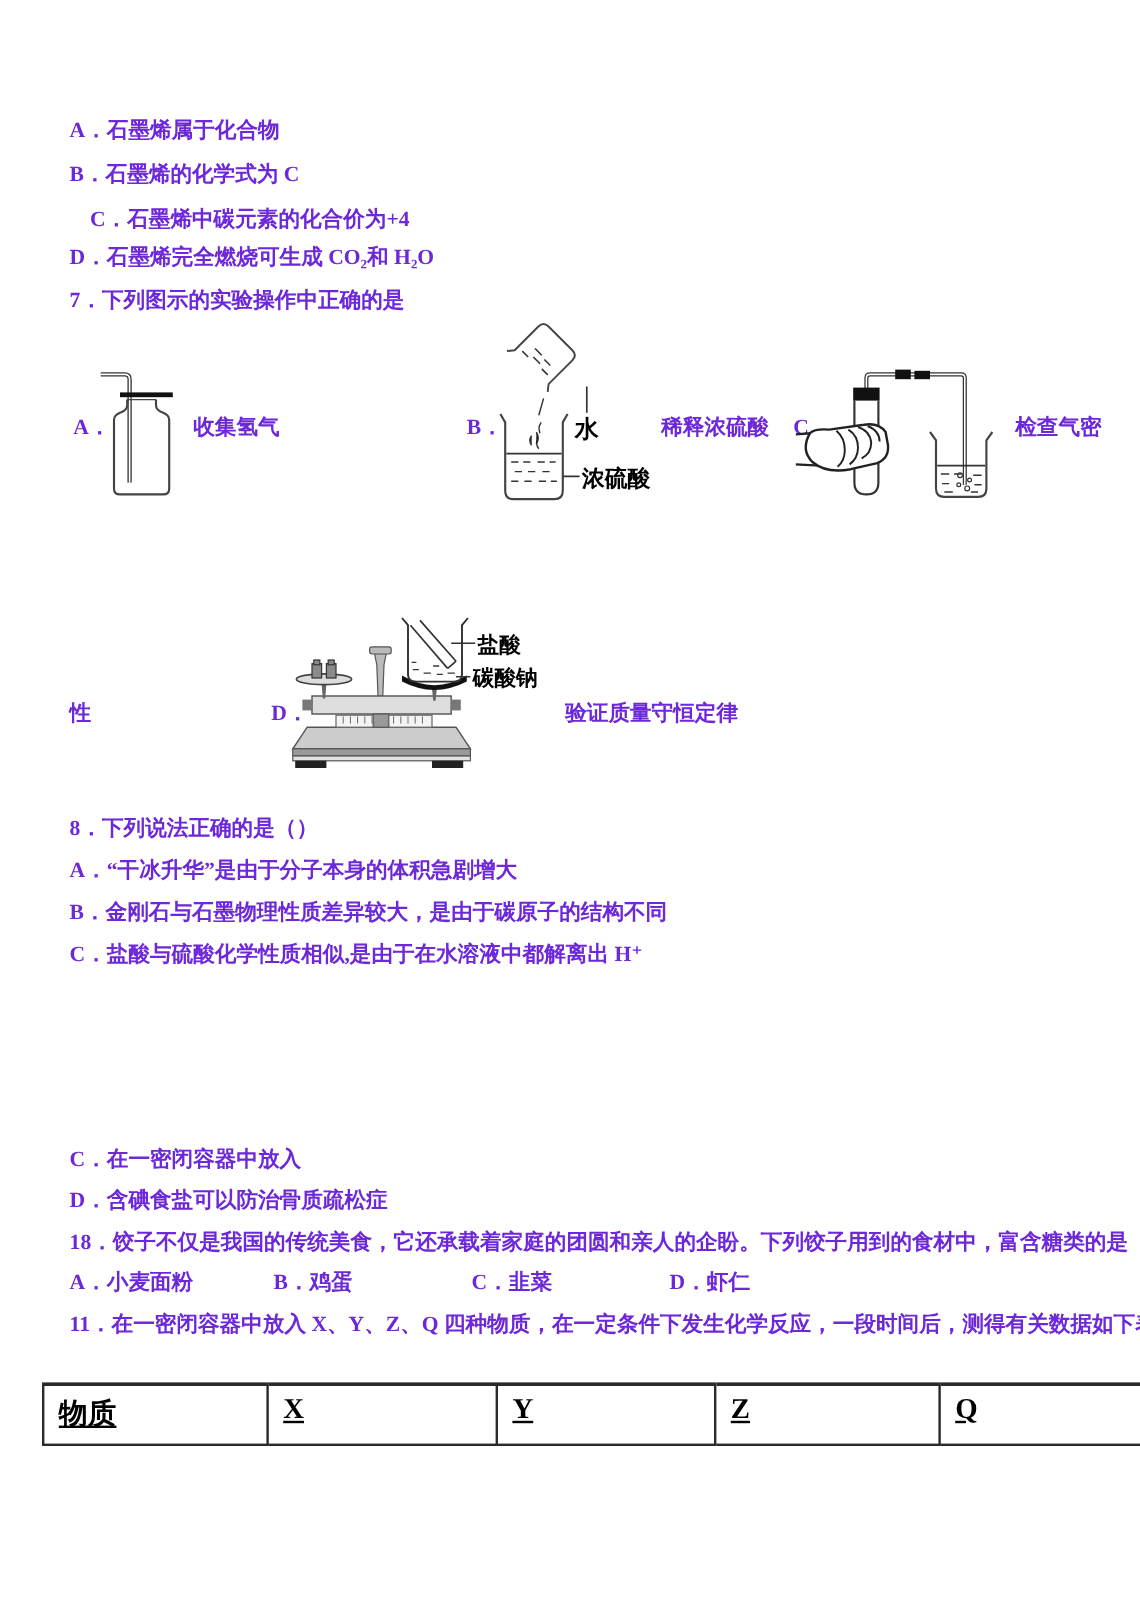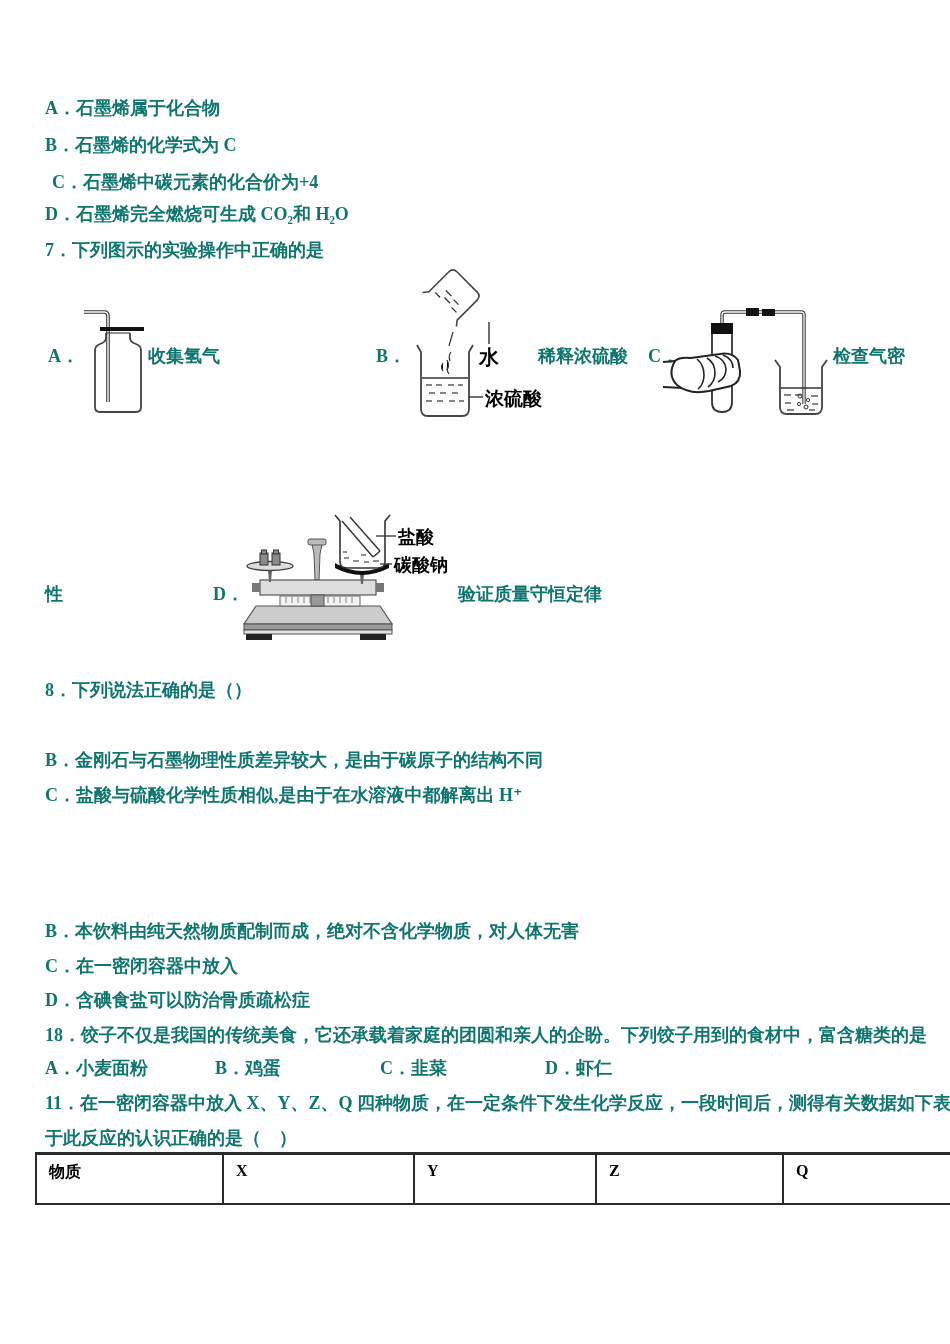--- a/index.html
+++ b/index.html
@@ -10,53 +10,55 @@
     font-family:"Liberation Serif","DejaVu Serif",serif;
     color:#000;
     overflow:hidden;
   }
   .line{
     position:absolute;
     white-space:nowrap;
     font-weight:bold;
     font-size:18px;
     line-height:22px;
-    color:#0f766e;
+    color:#6d28d9;
+    margin-left:13px;
   }
   .figsvg{position:absolute;}
   .svgtext{
     font-family:"Liberation Serif","DejaVu Serif",serif;
     font-weight:bold;
     fill:#000;
   }
   #qtable{
     position:absolute;
     left:35px;top:1152px;
     width:860px;height:53px;
     border-collapse:collapse;
     table-layout:fixed;
   }
   #qtable td{
     border:2px solid #2a2a2a;
     border-top:3px solid #2a2a2a;
     vertical-align:top;
     padding:7px 0 0 12px;
     font-weight:bold;
-    font-size:16px;
+    font-size:24px;
     font-family:"Liberation Serif","DejaVu Serif",serif;
+    text-decoration:underline;
   }
 </style>
 </head>
 <body>
 
 <div id="page">
 
   <div class="line" style="left:45px;top:97px">A．石墨烯属于化合物</div>
   <div class="line" style="left:45px;top:134px">B．石墨烯的化学式为 C</div>
-  <div class="line" style="left:52px;top:171px">C．石墨烯中碳元素的化合价为+4</div>
+  <div class="line" style="left:62px;top:171px">C．石墨烯中碳元素的化合价为+4</div>
   <div class="line" style="left:45px;top:203px">D．石墨烯完全燃烧可生成 CO₂和 H₂O</div>
 
   <div class="line" style="left:45px;top:239px">7．下列图示的实验操作中正确的是</div>
 
   <div class="line" style="left:48px;top:345px">A．</div>
   <svg class="figsvg" style="left:80px;top:292px" width="74" height="128" viewBox="0 0 74 128">
     <path d="M4,20 H24 Q28,20 28,24 V110" fill="none" stroke="#333" stroke-width="3.6"></path>
     <path d="M4,20 H24 Q28,20 28,24 V110" fill="none" stroke="#fff" stroke-width="1.4"></path>
     <rect x="20" y="35" width="44" height="4" fill="#111"></rect>
     <path d="M26,41 V46 Q26,50 20,52 Q15,54 15,58 V115 Q15,120 20,120 H56 Q61,120 61,115 V58 Q61,54 56,52 Q50,50 50,46 V41" fill="none" stroke="#444" stroke-width="1.8"></path>
@@ -180,35 +182,34 @@
         <path d="M121,47 h5"></path>
     </g>
     <line x1="136" y1="28" x2="156" y2="28" stroke="#333" stroke-width="1.3"></line>
     <text x="158" y="35" font-size="18" class="svgtext">盐酸</text>
     <line x1="140" y1="56" x2="152" y2="56" stroke="#333" stroke-width="1.3"></line>
     <text x="154" y="63" font-size="18" class="svgtext">碳酸钠</text>
   </svg>
   <div class="line" style="left:458px;top:583px">验证质量守恒定律</div>
 
   <div class="line" style="left:45px;top:679px">8．下列说法正确的是（）</div>
+  <div class="line" style="left:45px;top:714px">A．“干冰升华”是由于分子本身的体积急剧增大</div>
   <div class="line" style="left:45px;top:784px">C．盐酸与硫酸化学性质相似,是由于在水溶液中都解离出 H⁺</div>
   <div class="line" style="left:45px;top:749px">B．金刚石与石墨物理性质差异较大，是由于碳原子的结构不同</div>
 
-  <div class="line" style="left:45px;top:920px">B．本饮料由纯天然物质配制而成，绝对不含化学物质，对人体无害</div>
   <div class="line" style="left:45px;top:955px">C．在一密闭容器中放入</div>
   <div class="line" style="left:45px;top:989px">D．含碘食盐可以防治骨质疏松症</div>
 
   <div class="line" style="left:45px;top:1024px">18．饺子不仅是我国的传统美食，它还承载着家庭的团圆和亲人的企盼。下列饺子用到的食材中，富含糖类的是</div>
   <div class="line" style="left:45px;top:1057px">A．小麦面粉</div>
   <div class="line" style="left:215px;top:1057px">B．鸡蛋</div>
   <div class="line" style="left:380px;top:1057px">C．韭菜</div>
   <div class="line" style="left:545px;top:1057px">D．虾仁</div>
 
   <div class="line" style="left:45px;top:1092px">11．在一密闭容器中放入 X、Y、Z、Q 四种物质，在一定条件下发生化学反应，一段时间后，测得有关数据如下表，则关</div>
-  <div class="line" style="left:45px;top:1127px">于此反应的认识正确的是（　）</div>
 
   <table id="qtable">
     <tbody>
         <tr>
       <td style="width:173px">物质</td>
       <td style="width:177px">X</td>
       <td style="width:168px">Y</td>
       <td style="width:173px">Z</td>
       <td style="width:169px">Q</td>
     </tr>

